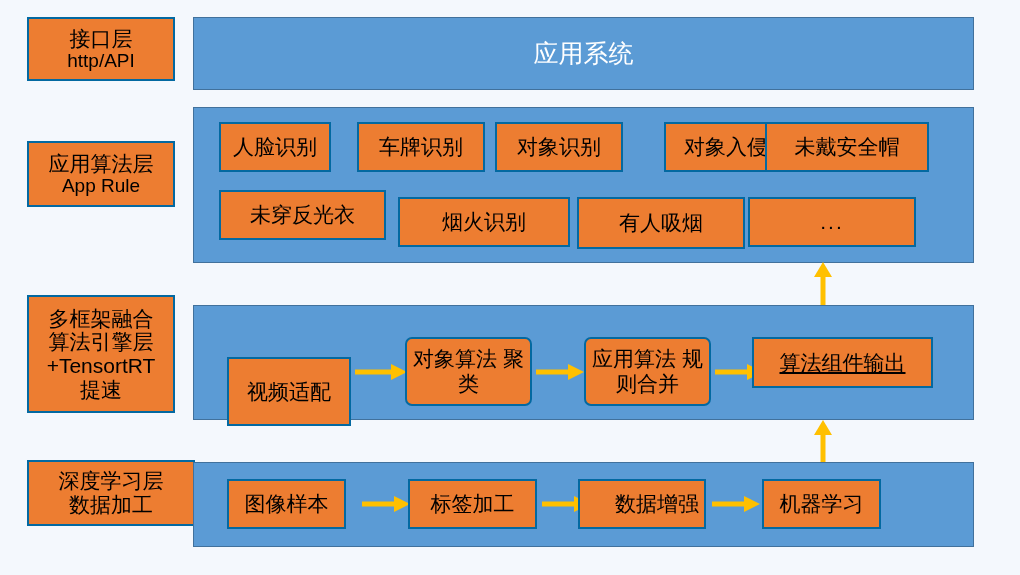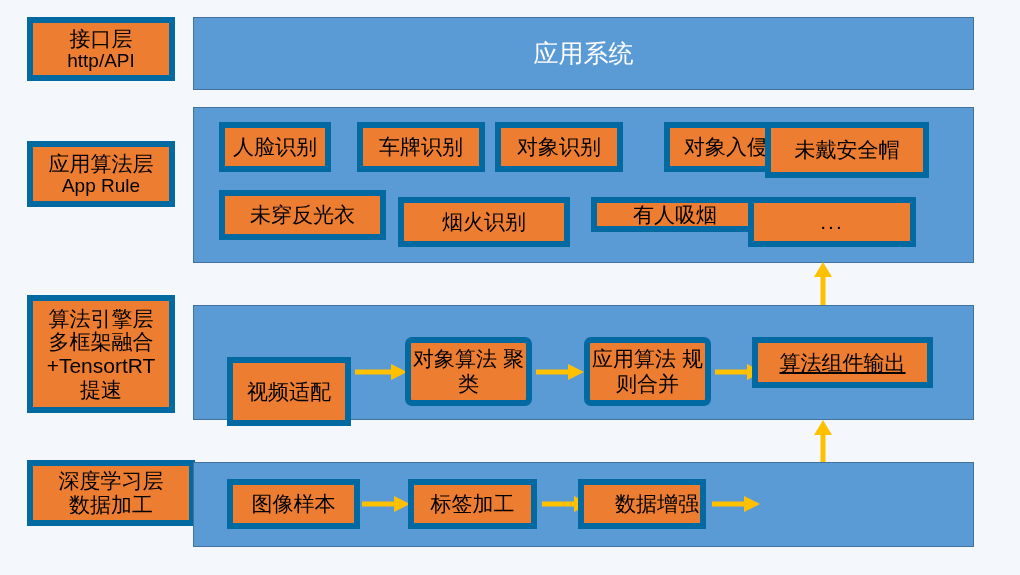--- a/index.html
+++ b/index.html
@@ -20,21 +20,21 @@
   
   .blue-panel {
     position: absolute;
     background: #5B9BD5;
     border: 1px solid #41719C;
     box-sizing: border-box;
   }
   .orange-box {
     position: absolute;
     background: #ED7D31;
-    border: 6px solid #0369a1;
+    border: 2px solid #0369a1;
     box-sizing: border-box;
     display: flex;
     align-items: center;
     justify-content: center;
     text-align: center;
     color: #000000;
     line-height: 1.12;
   }
   .layer-label {
     font-size: 21px;
@@ -100,36 +100,36 @@
       <span class="ln sub">App Rule</span>
     </div>
   </div>
 
   <div class="blue-panel" style="left:193px; top:107px; width:781px; height:156px;"></div>
 
   <div class="orange-box chip" style="left:219px; top:122px; width:112px; height:50px;">人脸识别</div>
   <div class="orange-box chip" style="left:357px; top:122px; width:128px; height:50px;">车牌识别</div>
   <div class="orange-box chip" style="left:495px; top:122px; width:128px; height:50px;">对象识别</div>
   <div class="orange-box chip" style="left:632px; top:122px; width:124px; height:50px;margin-left:32px;">对象入侵</div>
-  <div class="orange-box chip" style="left:765px; top:122px; width:164px; height:56px;text-align:right;">未戴安全帽</div>
+  <div class="orange-box chip" style="left:765px; top:122px; width:164px; height:50px;text-align:right;">未戴安全帽</div>
 
   <div class="orange-box chip" style="left:219px; top:190px; width:167px; height:50px;">未穿反光衣</div>
   <div class="orange-box chip" style="left:398px; top:197px; width:172px; height:50px;">烟火识别</div>
-  <div class="orange-box chip" style="left:591px; top:197px; width:168px; height:35px;">有人吸烟</div>
+  <div class="orange-box chip" style="left:577px; top:197px; width:168px; height:52px;">有人吸烟</div>
   <div class="orange-box chip ellipsis" style="left:748px; top:197px; width:168px; height:50px;">...</div>
 
   <svg class="arrow-v" style="left:811px; top:262px; width:24px; height:44px;" viewBox="0 0 24 44">
     <line x1="12" y1="44" x2="12" y2="10" stroke="#FFC000" stroke-width="5"></line>
     <polygon points="12,0 21,15 3,15" fill="#FFC000"></polygon>
   </svg>
 
   <div class="orange-box layer-label" style="left:27px; top:295px; width:148px; height:118px;">
     <div>
+      <span class="ln">多框架融合</span>
       <span class="ln">算法引擎层</span>
-      <span class="ln">多框架融合</span>
       <span class="ln">+TensortRT</span>
       <span class="ln">提速</span>
     </div>
   </div>
 
   <div class="blue-panel" style="left:193px; top:305px; width:781px; height:115px;"></div>
 
   <div class="orange-box chip" style="left:227px; top:337px; width:124px; height:69px;margin-top:20px;">视频适配</div>
 
   <svg class="arrow-h" style="left:355px; top:362px; width:52px; height:20px;" viewBox="0 0 52 20">
@@ -170,35 +170,36 @@
 
   <div class="orange-box layer-label" style="left:27px; top:460px; width:168px; height:66px;">
     <div>
       <span class="ln">深度学习层</span>
       <span class="ln">数据加工</span>
     </div>
   </div>
 
   <div class="blue-panel" style="left:193px; top:462px; width:781px; height:85px;"></div>
 
-  <div class="orange-box chip" style="left:227px; top:479px; width:133px; height:50px;">图像样本</div>
+  <div class="orange-box chip" style="left:227px; top:479px; width:119px; height:50px;">图像样本</div>
 
   <svg class="arrow-h" style="left:362px; top:494px; width:48px; height:20px;" viewBox="0 0 48 20">
     <line x1="0" y1="10" x2="34" y2="10" stroke="#FFC000" stroke-width="5"></line>
     <polygon points="48,10 32,18 32,2" fill="#FFC000"></polygon>
   </svg>
 
   <div class="orange-box chip" style="left:408px; top:479px; width:129px; height:50px;">标签加工</div>
 
   <svg class="arrow-h" style="left:542px; top:494px; width:48px; height:20px;" viewBox="0 0 48 20">
     <line x1="0" y1="10" x2="34" y2="10" stroke="#FFC000" stroke-width="5"></line>
     <polygon points="48,10 32,18 32,2" fill="#FFC000"></polygon>
   </svg>
 
   <div class="orange-box chip" style="left:578px; top:479px; width:128px; height:50px;padding-left:30px;">数据增强</div>
 
   <svg class="arrow-h" style="left:712px; top:494px; width:48px; height:20px;" viewBox="0 0 48 20">
     <line x1="0" y1="10" x2="34" y2="10" stroke="#FFC000" stroke-width="5"></line>
     <polygon points="48,10 32,18 32,2" fill="#FFC000"></polygon>
   </svg>
 
+  <div class="orange-box chip" style="left:762px; top:479px; width:119px; height:50px;">机器学习</div>
 
 </div>
 
 </body></html>

